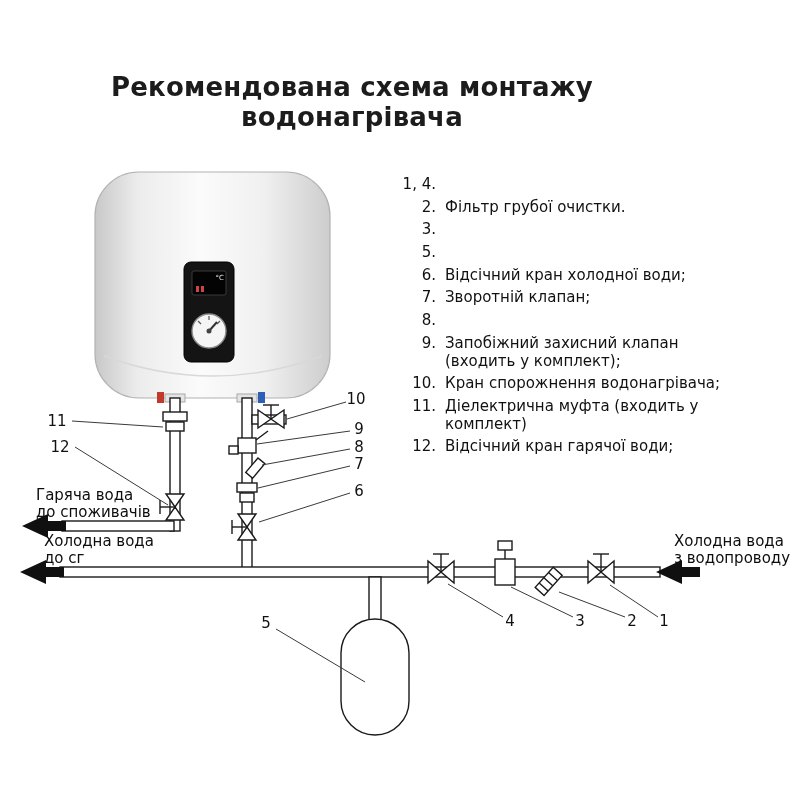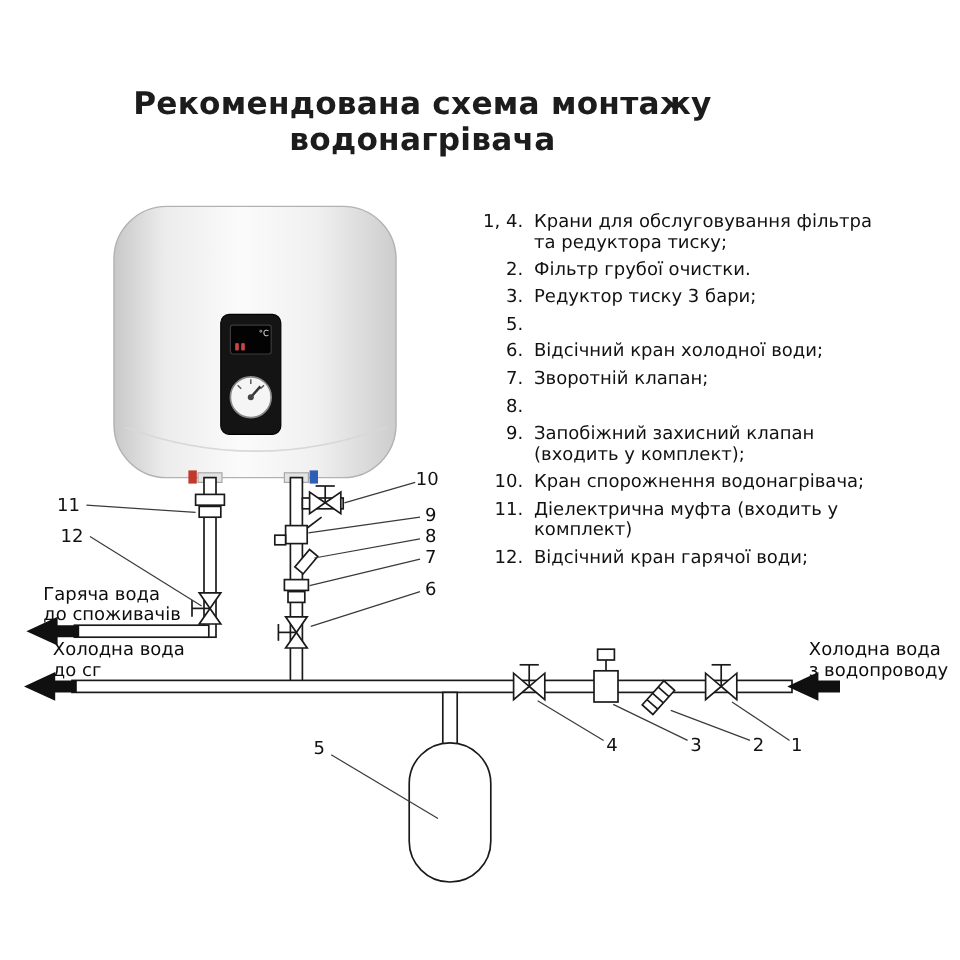--- a/index.html
+++ b/index.html
@@ -21,30 +21,27 @@
   .callout{font-size:15px;fill:#111;}
 </style>
 </head>
 <body>
 
 <div class="title">Рекомендована схема монтажу водонагрівача</div>
 
 <div class="legend">
   <div class="legend-item">
     <div class="legend-num">1, 4.</div>
-    <div class="legend-text">Крани для обслуговування фільтра
-та редуктора тиску;</div>
   </div>
   <div class="legend-item">
     <div class="legend-num">2.</div>
     <div class="legend-text">Фільтр грубої очистки.</div>
   </div>
   <div class="legend-item">
     <div class="legend-num">3.</div>
-    <div class="legend-text">Редуктор тиску 3 бари;</div>
   </div>
   <div class="legend-item">
     <div class="legend-num">5.</div>
   </div>
   <div class="legend-item">
     <div class="legend-num">6.</div>
     <div class="legend-text">Відсічний кран холодної води;</div>
   </div>
   <div class="legend-item">
     <div class="legend-num">7.</div>

